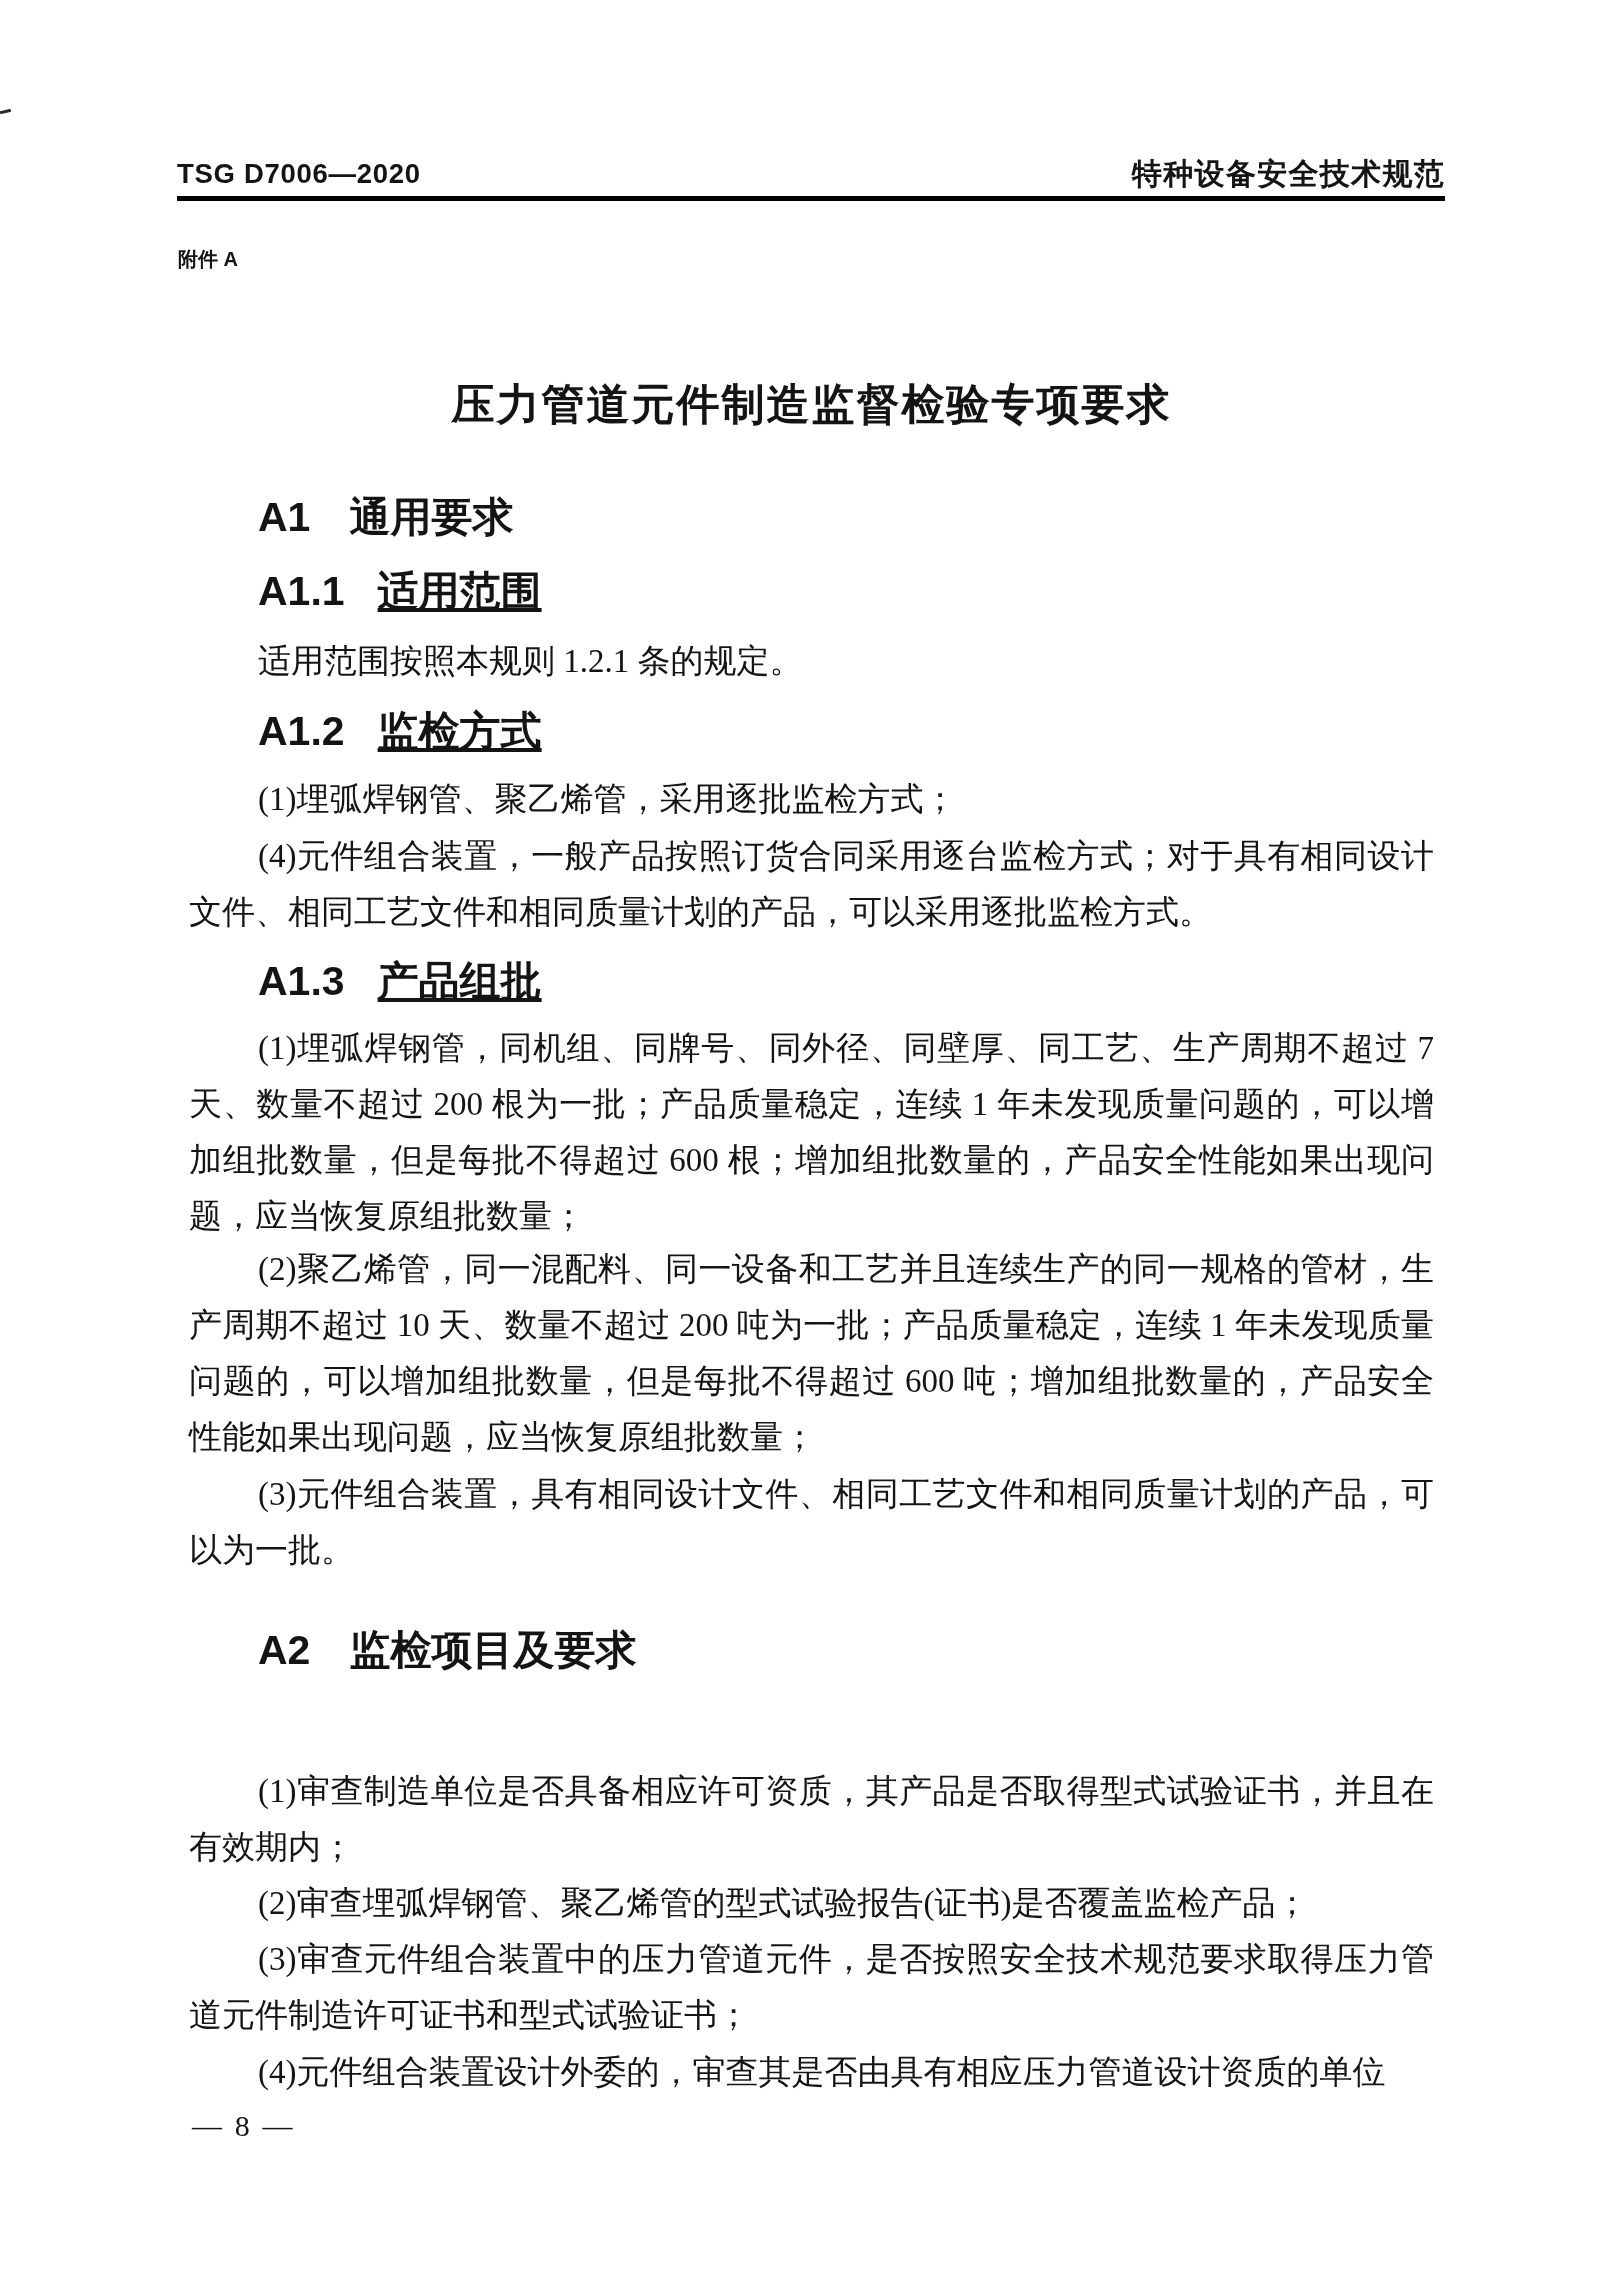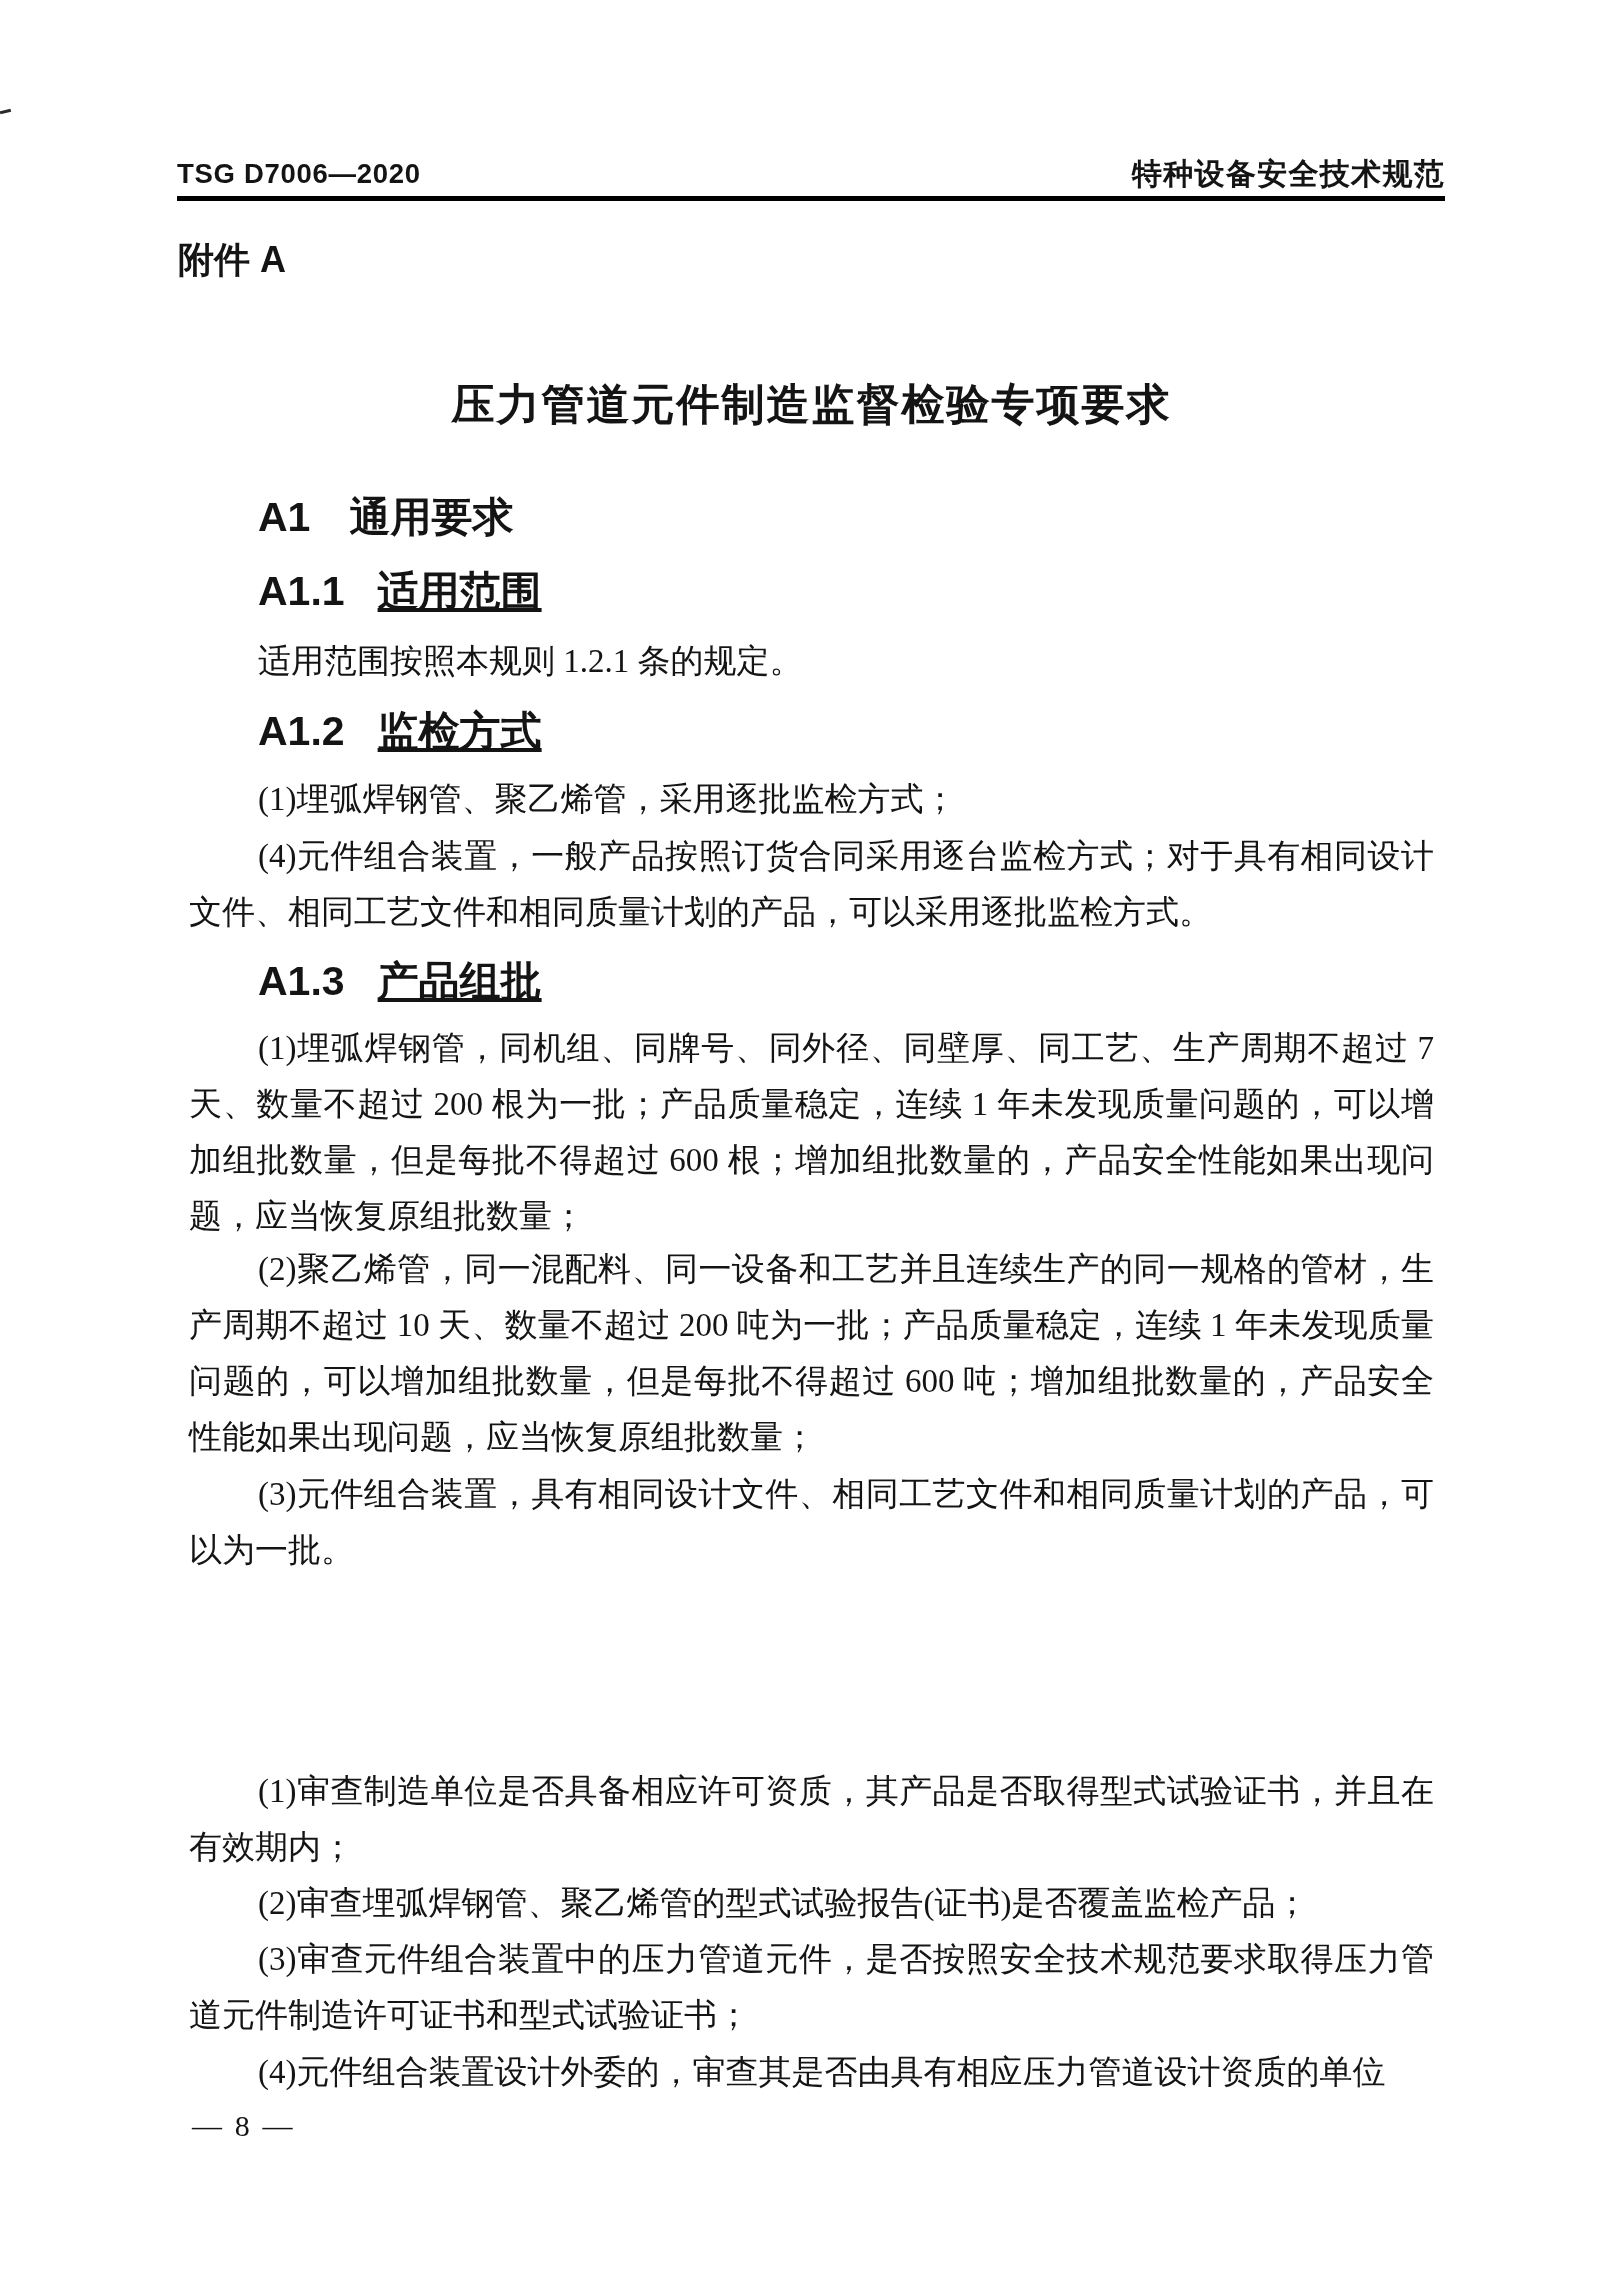--- a/index.html
+++ b/index.html
@@ -55,21 +55,21 @@
     right: 178px;
     top: 196px;
     height: 5.2px;
     background: #000000;
   }
 
   .attachment {
     position: absolute;
     left: 178px;
     top: 241px;
-    font-size: 36px;
+    font-size: 20px;
     font-weight: bold;
     line-height: 37px;
   }
 
   .doc-title {
     position: absolute;
     left: 0;
     right: 0;
     top: 377px;
     text-align: center;
@@ -145,20 +145,23 @@
   <div class="para" style="top:771px">(1)埋弧焊钢管、聚乙烯管，采用逐批监检方式；</div>
   <div class="para" style="top:828px">(4)元件组合装置，一般产品按照订货合同采用逐台监检方式；对于具有相同设计文件、相同工艺文件和相同质量计划的产品，可以采用逐批监检方式。</div>
 
   <div class="h2" style="top:953px">
     <span class="sec-num sans">A1.3</span><span class="sec-title">产品组批</span>
   </div>
   <div class="para" style="top:1020px">(1)埋弧焊钢管，同机组、同牌号、同外径、同壁厚、同工艺、生产周期不超过 7 天、数量不超过 200 根为一批；产品质量稳定，连续 1 年未发现质量问题的，可以增加组批数量，但是每批不得超过 600 根；增加组批数量的，产品安全性能如果出现问题，应当恢复原组批数量；</div>
   <div class="para" style="top:1241px">(2)聚乙烯管，同一混配料、同一设备和工艺并且连续生产的同一规格的管材，生产周期不超过 10 天、数量不超过 200 吨为一批；产品质量稳定，连续 1 年未发现质量问题的，可以增加组批数量，但是每批不得超过 600 吨；增加组批数量的，产品安全性能如果出现问题，应当恢复原组批数量；</div>
   <div class="para" style="top:1466px">(3)元件组合装置，具有相同设计文件、相同工艺文件和相同质量计划的产品，可以为一批。</div>
 
+  <div class="h1 sans" style="top:1622px">
+    <span class="sec-num">A2</span><span class="sec-title">监检项目及要求</span>
+  </div>
 
   <div class="para" style="top:1763px">(1)审查制造单位是否具备相应许可资质，其产品是否取得型式试验证书，并且在有效期内；</div>
   <div class="para" style="top:1875px">(2)审查埋弧焊钢管、聚乙烯管的型式试验报告(证书)是否覆盖监检产品；</div>
   <div class="para" style="top:1931px">(3)审查元件组合装置中的压力管道元件，是否按照安全技术规范要求取得压力管道元件制造许可证书和型式试验证书；</div>
   <div class="para" style="top:2044px">(4)元件组合装置设计外委的，审查其是否由具有相应压力管道设计资质的单位</div>
 
   <div class="footer">— 8 —</div>
 
 </div>
 

